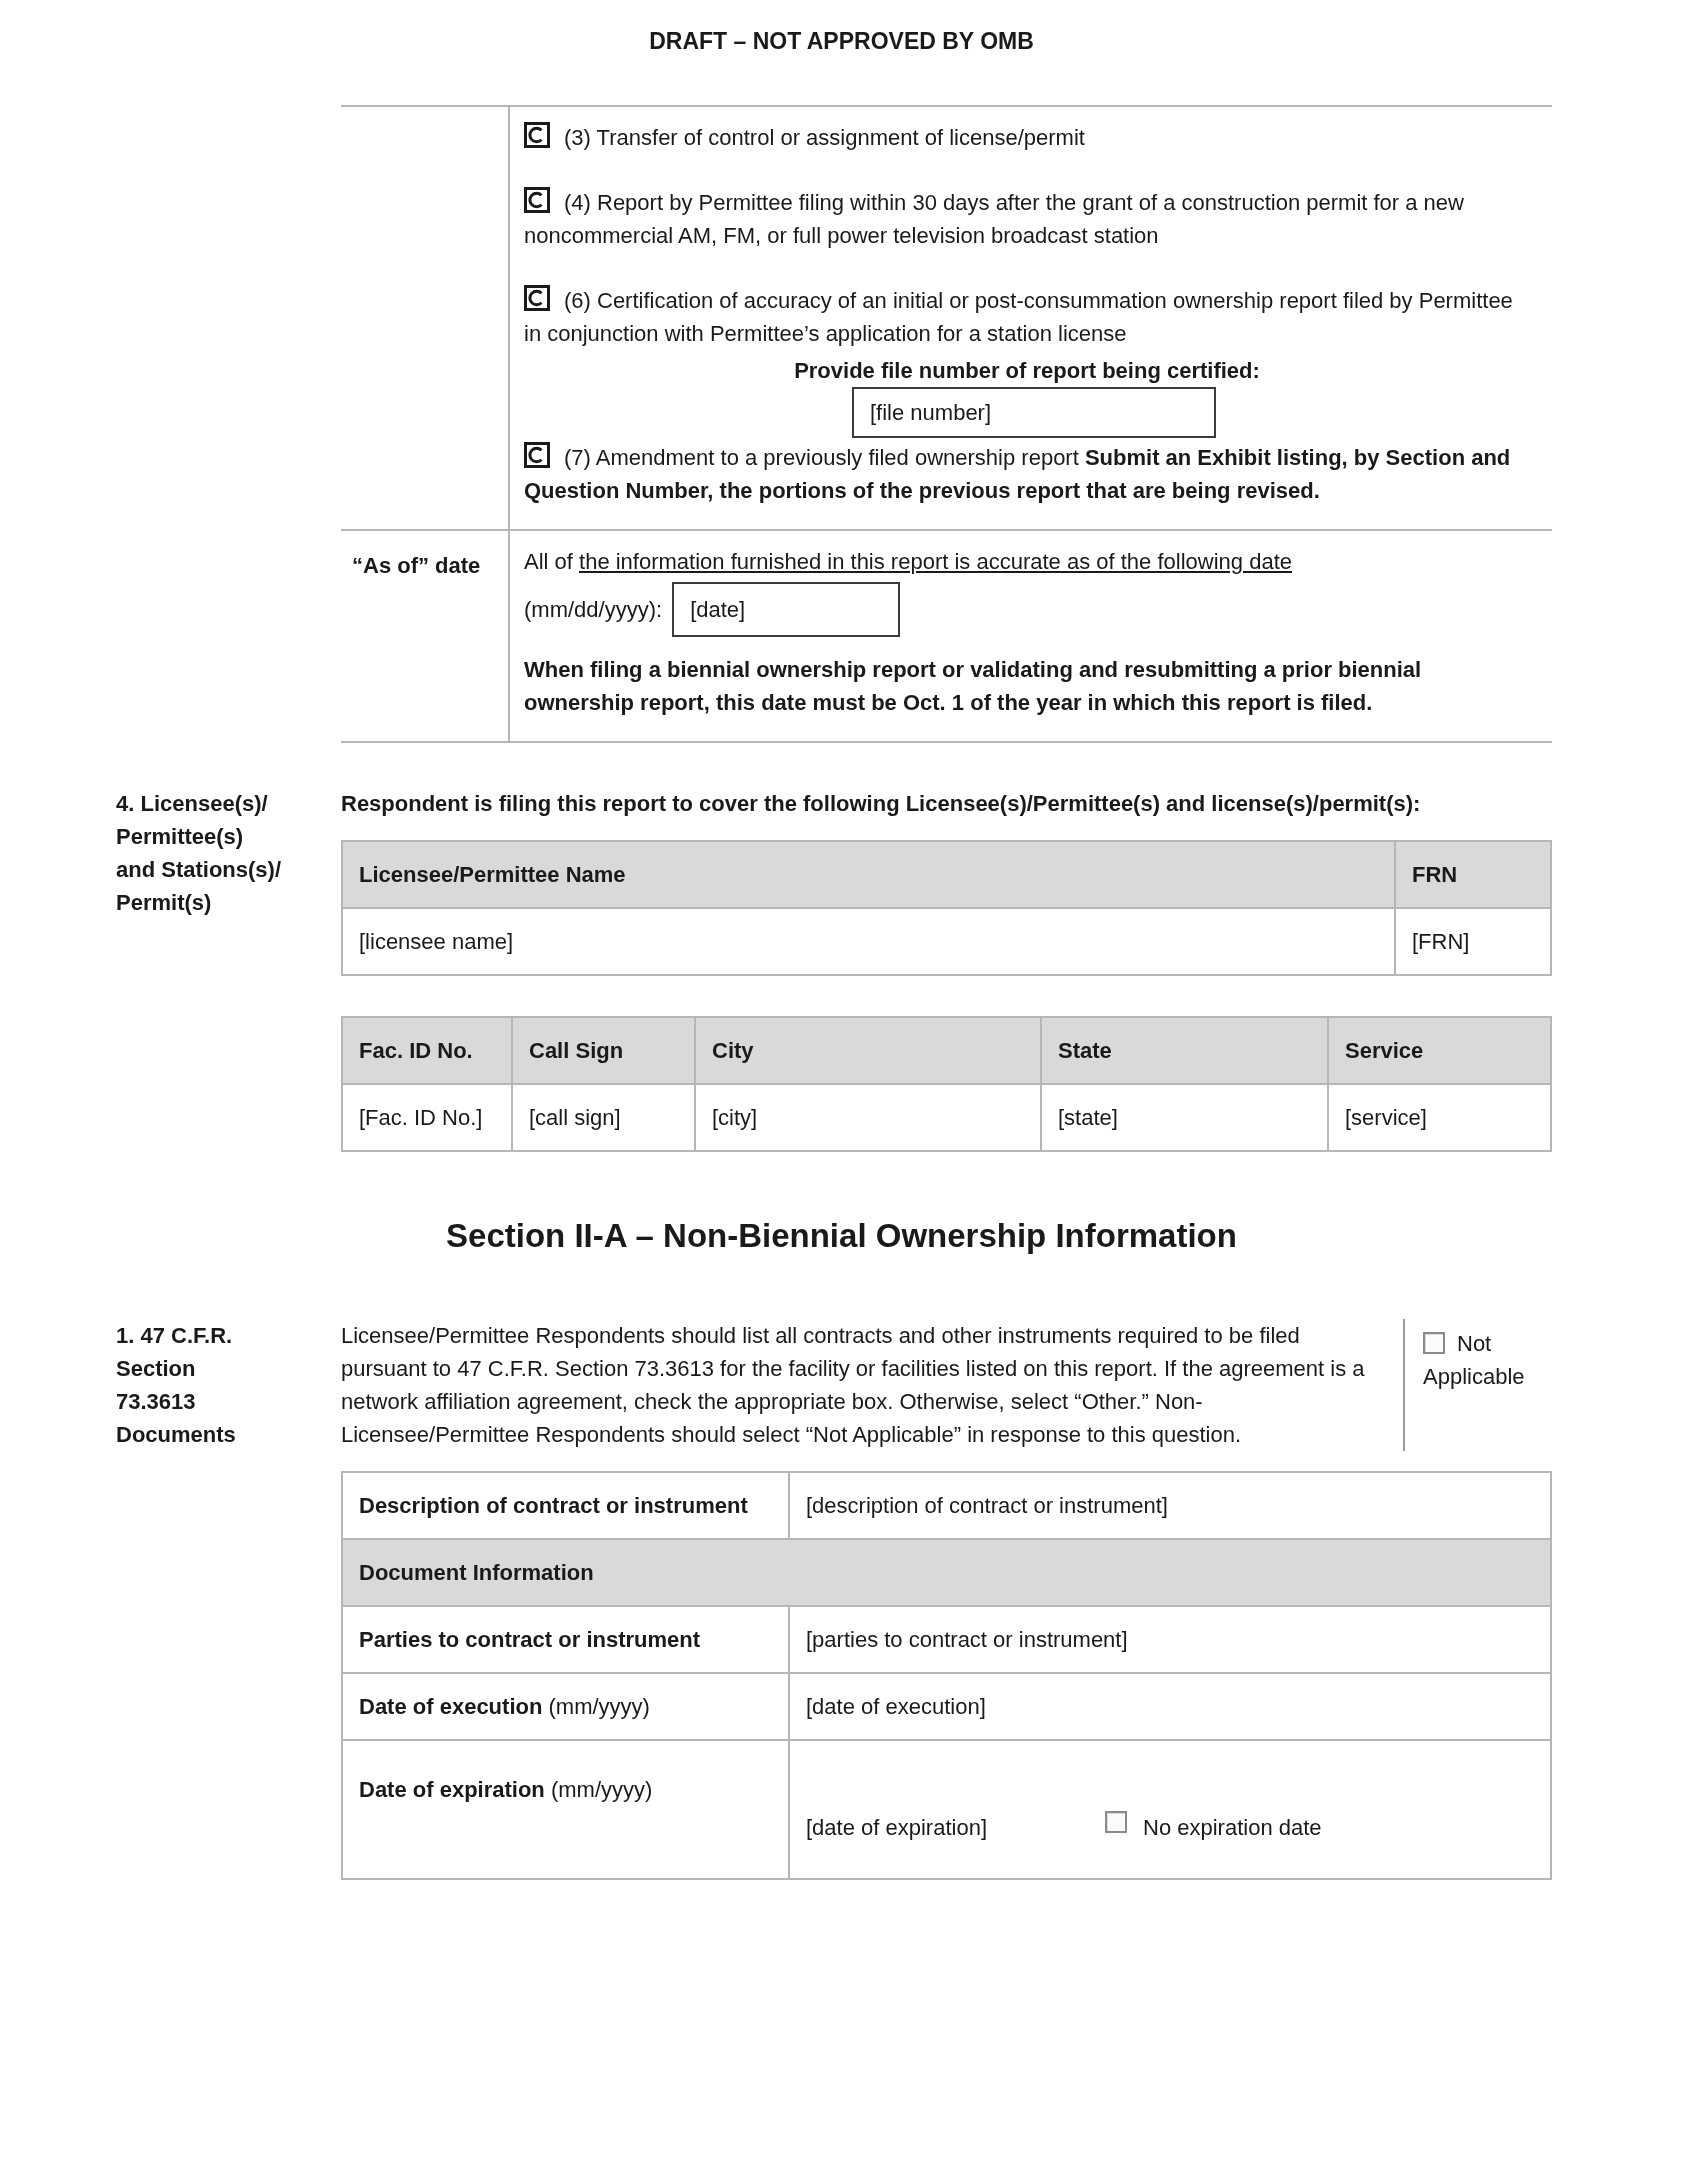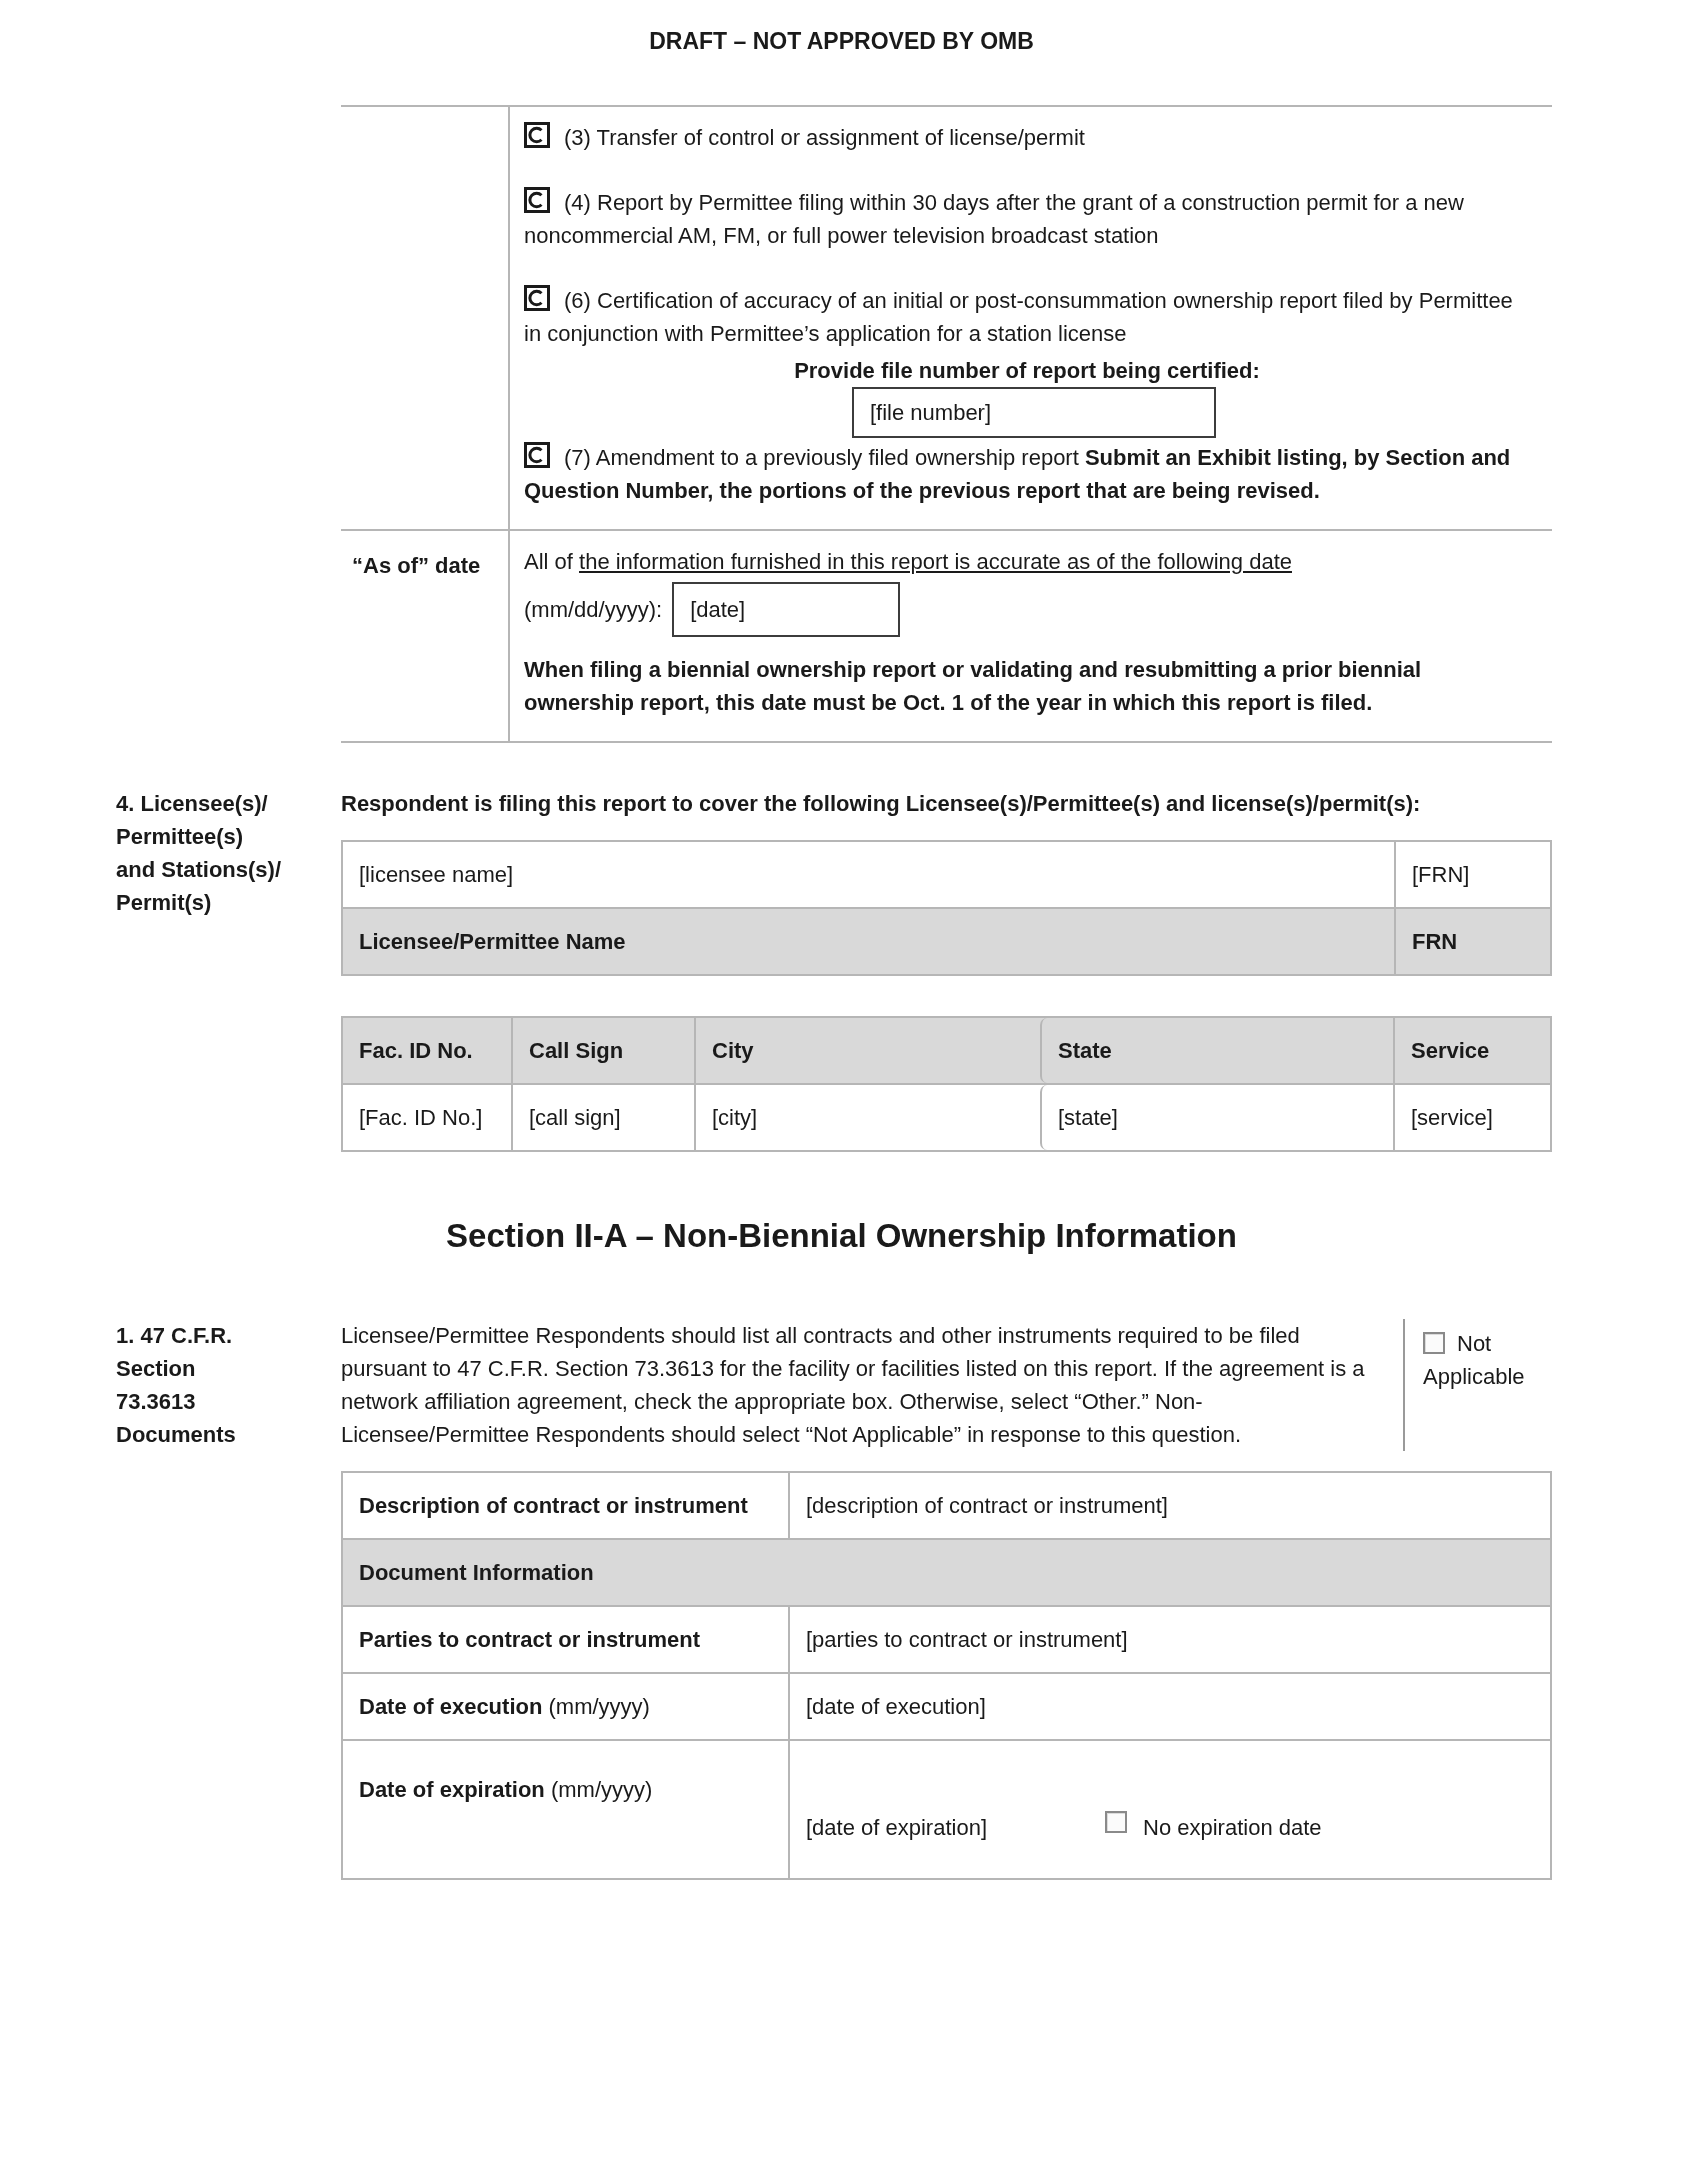--- a/index.html
+++ b/index.html
@@ -45,21 +45,21 @@
   .td + .td { border-left:2px solid #b6b6b6; }
 
   .licensee-tbl { margin-top:20px; }
   .licensee-tbl .col-name { flex:1; }
   .licensee-tbl .col-frn { width:156px; flex-shrink:0; }
 
   .station-tbl { margin-top:40px; }
   .station-tbl .c1 { width:168px; flex-shrink:0; }
   .station-tbl .c2 { width:183px; flex-shrink:0; }
   .station-tbl .c3 { width:346px; flex-shrink:0; }
-  .station-tbl .c4 { width:353px; flex-shrink:0;border-radius:7px; }
+  .station-tbl .c4 { width:287px; flex-shrink:0; }
   .station-tbl .c5 { flex:1; }
 
   .sec2a-heading { text-align:center; font-weight:700; font-size:33px; margin-top:59px; }
 
   .sec-q1 { margin-top:59px; }
   .q1-row { display:flex; }
   .q1-text { flex:1; padding-right:24px; }
   .q1-na { width:149px; flex-shrink:0; border-left:2px solid #9a9a9a; padding:8px 0 0 18px; }
   .checkbox { display:inline-block; width:22px; height:22px; border:2px solid #8a8a8a; background:#fbfbfb; box-shadow:inset 1px 1px 0 #dcdcdc; vertical-align:-3px; margin-right:12px; }
 
@@ -142,27 +142,27 @@
     <div class="outer-label">
       <div>4.  Licensee(s)/</div>
       <div>Permittee(s)</div>
       <div>and Stations(s)/</div>
       <div>Permit(s)</div>
     </div>
     <div class="section-content">
       <p class="bold">Respondent is filing this report to cover the following Licensee(s)/Permittee(s) and license(s)/permit(s):</p>
 
       <div class="tbl licensee-tbl">
-        <div class="tr">
-          <div class="td col-name">[licensee name]</div>
-          <div class="td col-frn">[FRN]</div>
-        </div>
         <div class="tr thead">
           <div class="td col-name">Licensee/Permittee Name</div>
           <div class="td col-frn">FRN</div>
+        </div>
+        <div class="tr">
+          <div class="td col-name">[licensee name]</div>
+          <div class="td col-frn">[FRN]</div>
         </div>
       </div>
 
       <div class="tbl station-tbl">
         <div class="tr thead">
           <div class="td c1">Fac. ID No.</div>
           <div class="td c2">Call Sign</div>
           <div class="td c3">City</div>
           <div class="td c4">State</div>
           <div class="td c5">Service</div>

